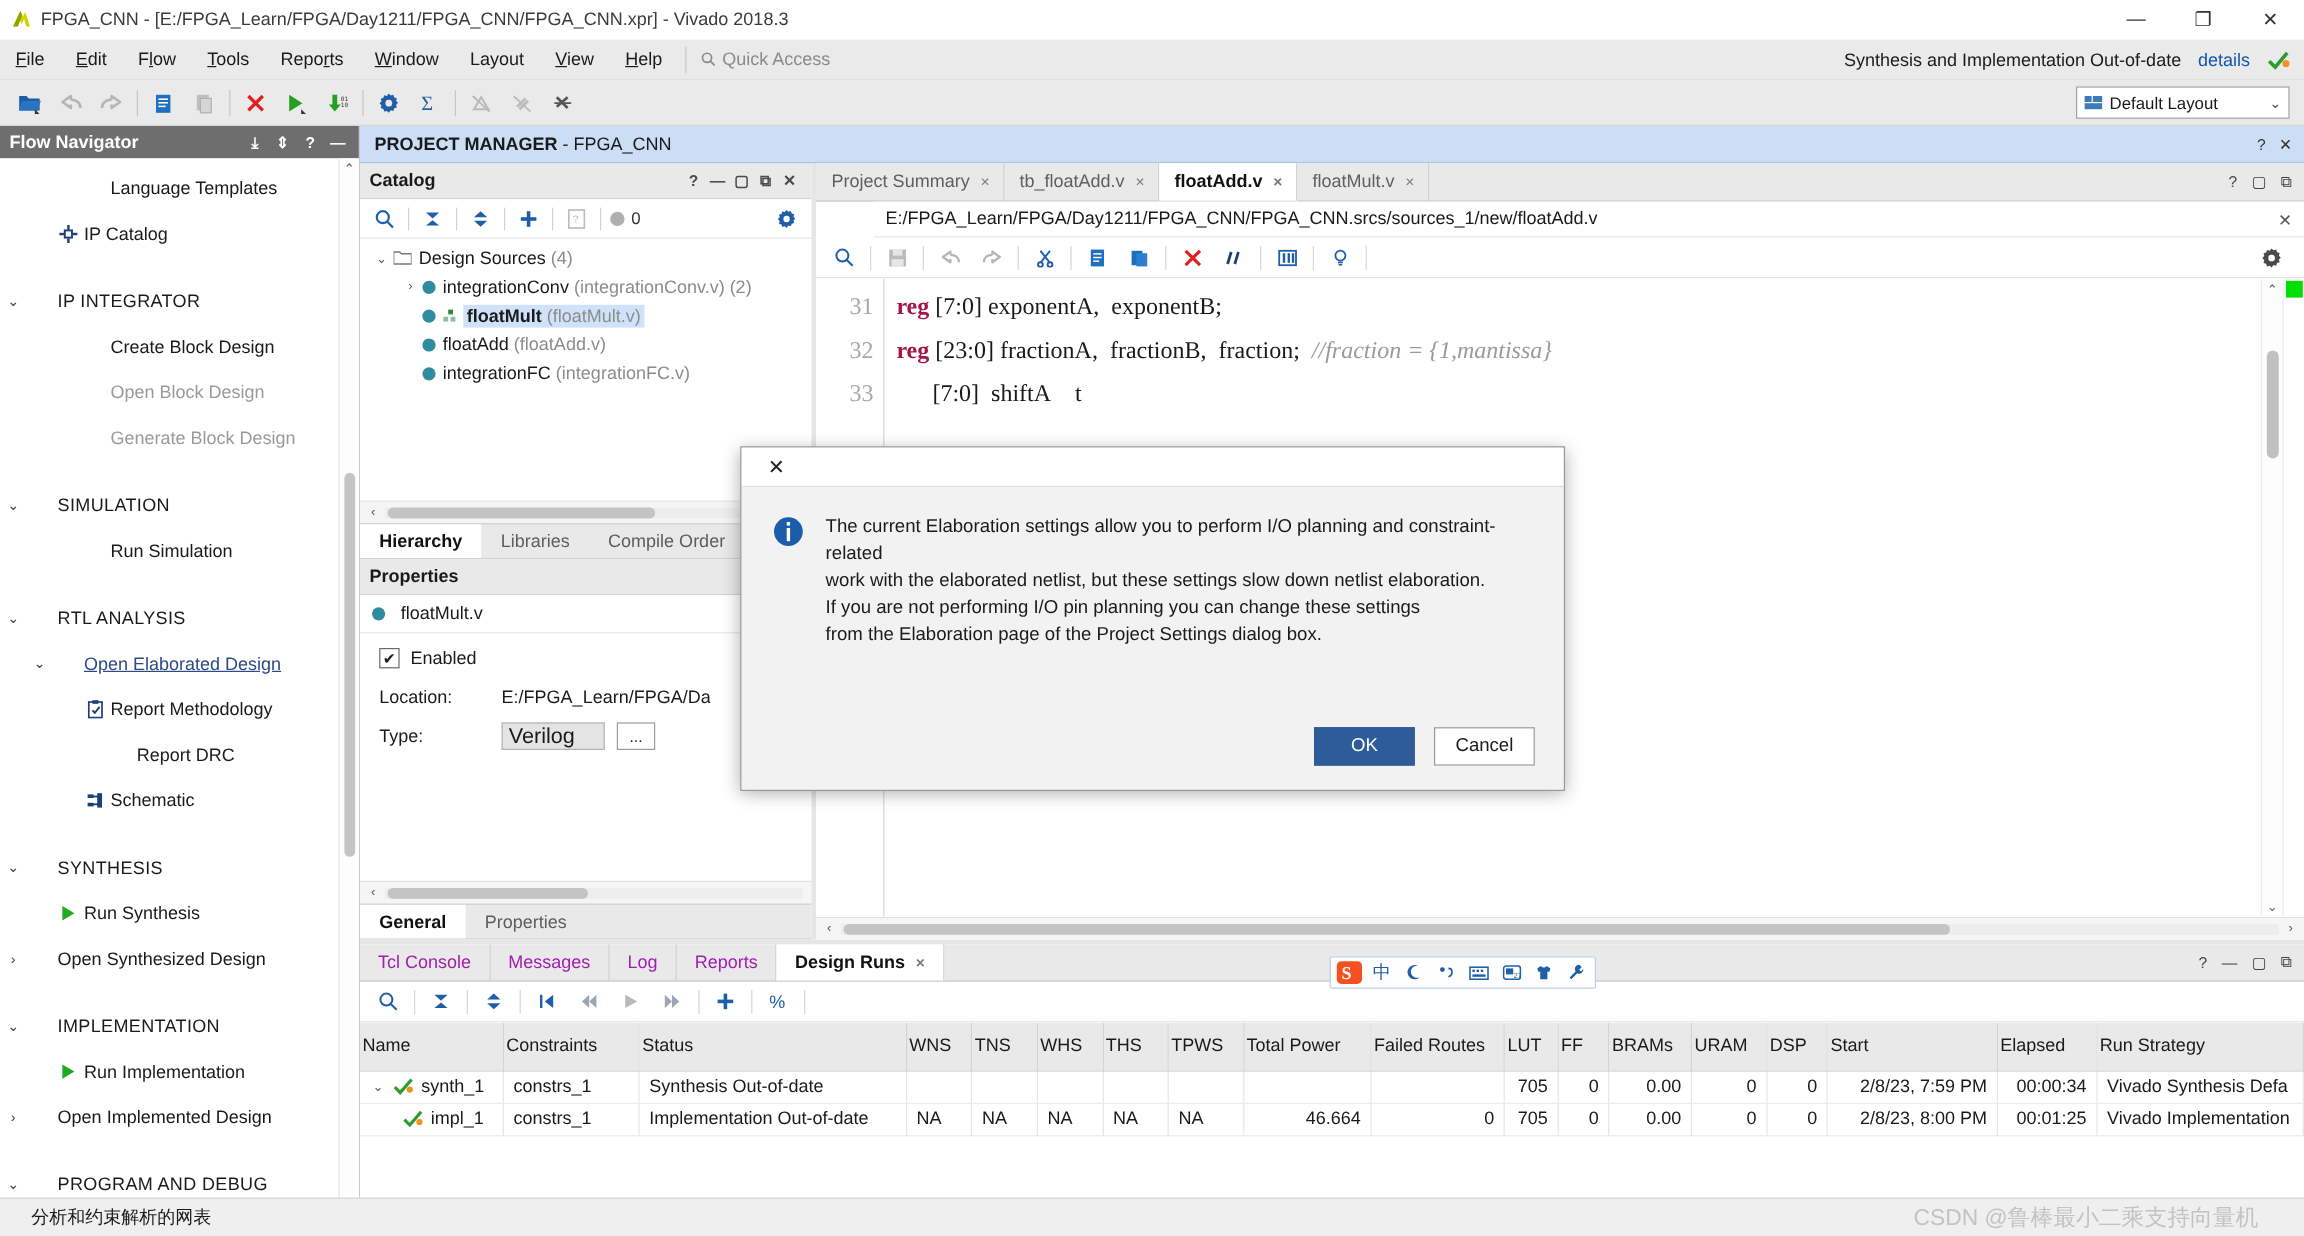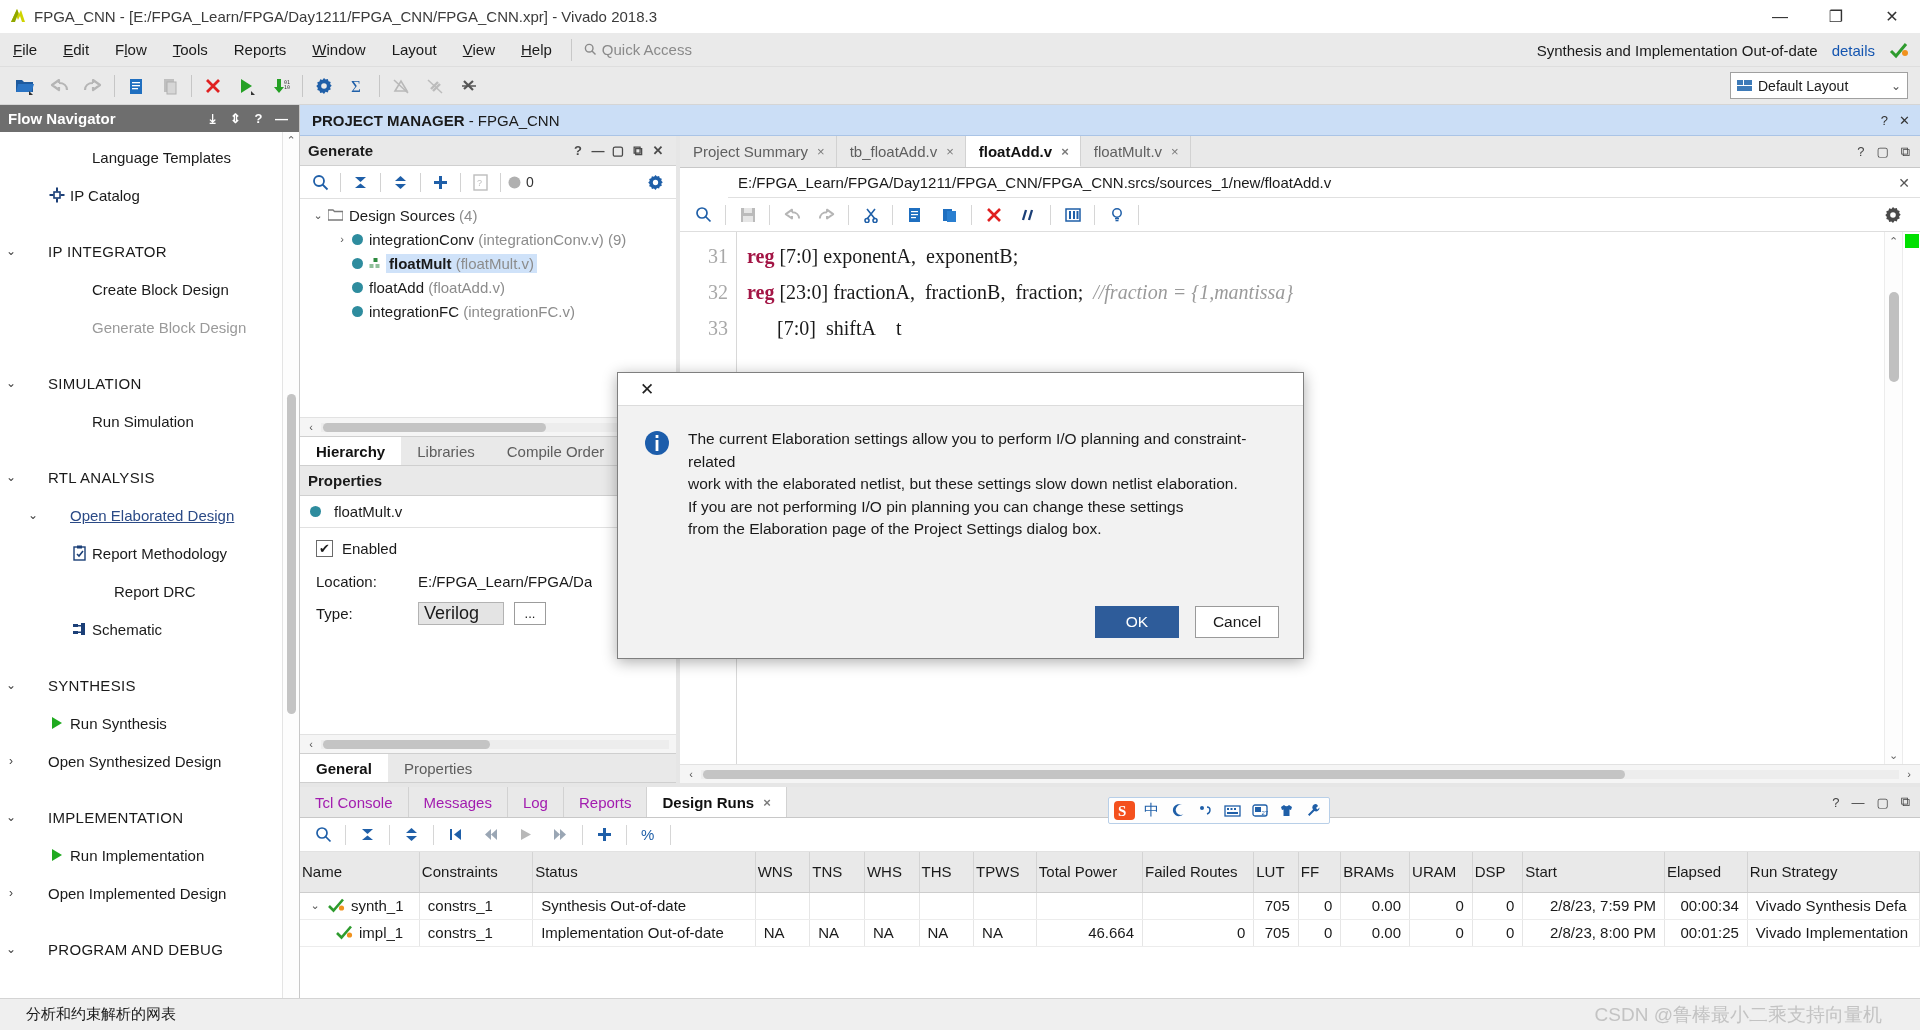--- a/index.html
+++ b/index.html
@@ -513,20 +513,26 @@
             <div class="fn-item ">
               <span class="fn-chev"></span>
               <span style="width: 44px; flex: 0 0 44px;"></span>
               <span class="fn-icon"></span>
               <span class="fn-label">Create Block Design</span>
             </div>
             <div class="fn-item disabled">
               <span class="fn-chev"></span>
               <span style="width: 44px; flex: 0 0 44px;"></span>
               <span class="fn-icon"></span>
+              <span class="fn-label">Open Block Design</span>
+            </div>
+            <div class="fn-item disabled">
+              <span class="fn-chev"></span>
+              <span style="width: 44px; flex: 0 0 44px;"></span>
+              <span class="fn-icon"></span>
               <span class="fn-label">Generate Block Design</span>
             </div>
             <div class="fn-spacer"></div>
             <div class="fn-item section">
               <span class="fn-chev">⌄</span>
               <span style="width: 0px; flex: 0 0 0px;"></span>
               <span class="fn-icon"></span>
               <span class="fn-label">SIMULATION</span>
             </div>
             <div class="fn-item ">
@@ -650,21 +656,21 @@
           <span>✕</span>
         </span>
       </div>
 
       <div class="panes">
 
         <div class="leftpane">
 
           <div class="panel" style="height:330px;">
             <div class="panel-head">
-              <span class="ph-title">Generate</span>
+              <span class="ph-title">Catalog</span>
               <span class="ph-icon">?</span>
               <span class="ph-icon">—</span>
               <span class="ph-icon">▢</span>
               <span class="ph-icon">⧉</span>
               <span class="ph-icon">✕</span>
             </div>
             <div class="panel-toolbar">
               <div class="pt-btn">
                 <svg width="17" height="17" viewBox="0 0 17 17">
                     <circle cx="7" cy="7" r="5" fill="none" stroke="#1f5fa8" stroke-width="1.8"></circle>
@@ -721,21 +727,21 @@
                     <svg width="15" height="12" viewBox="0 0 15 12">
                       <path d="M0 1 h5 l1.5 1.5 H15 V11 H0 Z" fill="none" stroke="#7a7a7a" stroke-width="1.3"></path>
                     </svg>
                   </span>
                   <span class="hl"><span class="tr-name">Design Sources</span><span class="tr-sub"> (4)</span></span>
                 </div>
                 <div class="tree-row">
                   <span style="width: 32px; flex: 0 0 32px;"></span>
                   <span class="tr-chev">›</span>
                   <span class="dot"></span>
-                  <span class="hl"><span class="tr-name">integrationConv</span><span class="tr-sub"> (integrationConv.v) (9)</span></span>
+                  <span class="hl"><span class="tr-name">integrationConv</span><span class="tr-sub"> (integrationConv.v) (2)</span></span>
                 </div>
                 <div class="tree-row selected">
                   <span style="width: 32px; flex: 0 0 32px;"></span>
                   <span class="tr-chev"></span>
                   <span class="dot"></span>
                   <span style="margin-right: 5px; display: flex;">
                     <svg width="12" height="12" viewBox="0 0 12 12">
                       <rect x="4.5" y="1" width="4" height="4" fill="#2d8a3e"></rect>
                       <rect x="0.5" y="7" width="4" height="4" fill="#8fbf9a"></rect>
                       <rect x="6.5" y="7" width="4" height="4" fill="#8fbf9a"></rect>

